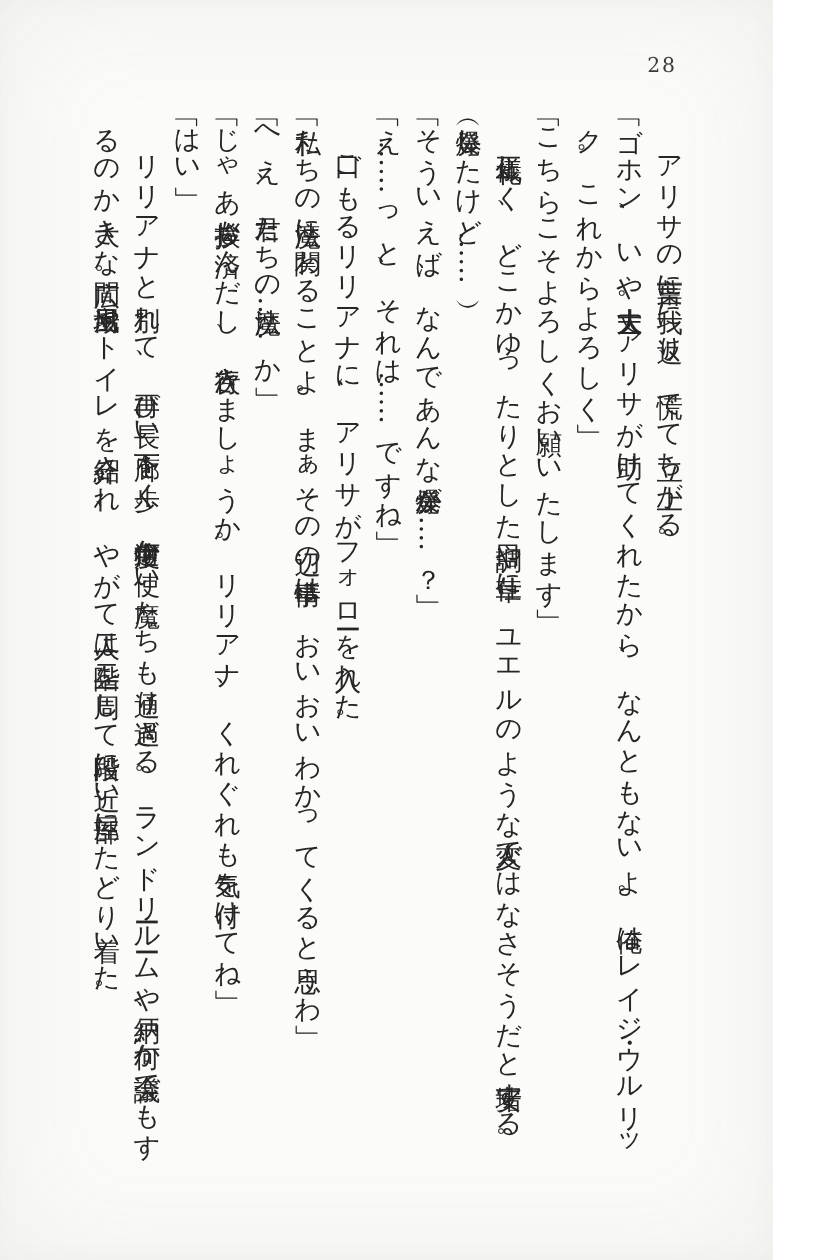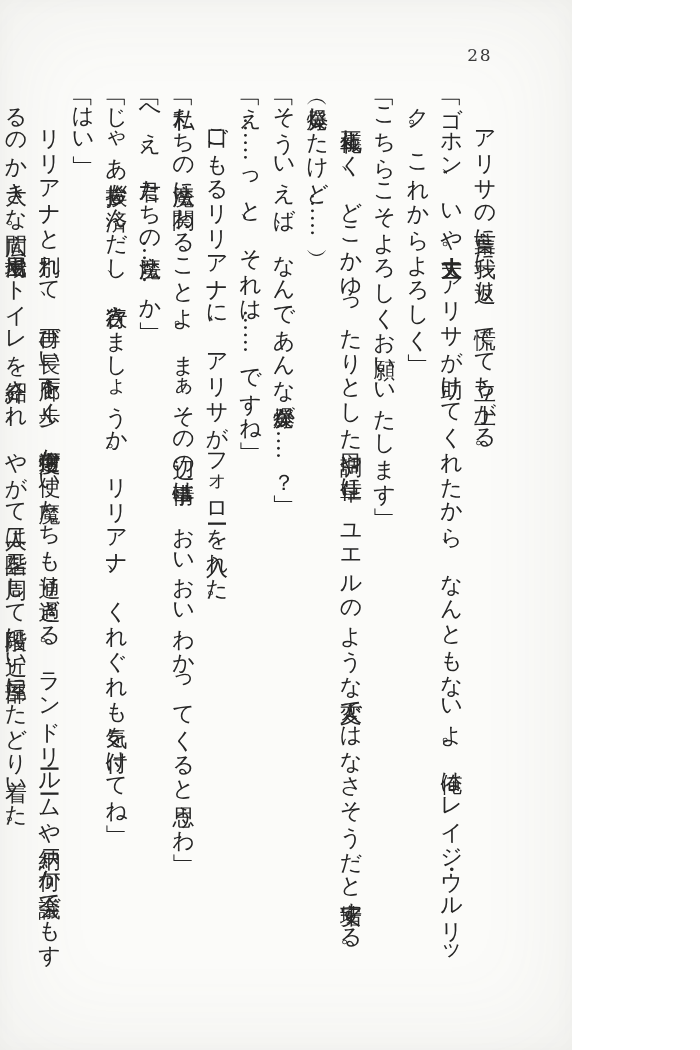--- a/index.html
+++ b/index.html
@@ -8,21 +8,21 @@
     --page-num: #3a3a3a;
   }
   * { box-sizing: border-box; }
   html, body {
     margin: 0;
     padding: 0;
     background: #ffffff;
   }
   .page {
     position: relative;
-    width: 572px;
+    width: 644px;
     height: 1050px;
     background: var(--bg);
     overflow: hidden;
     font-family: "DejaVu Serif", "Liberation Serif", serif;
   }
   
   .page::after {
     content: "";
     position: absolute;
     inset: 0;

